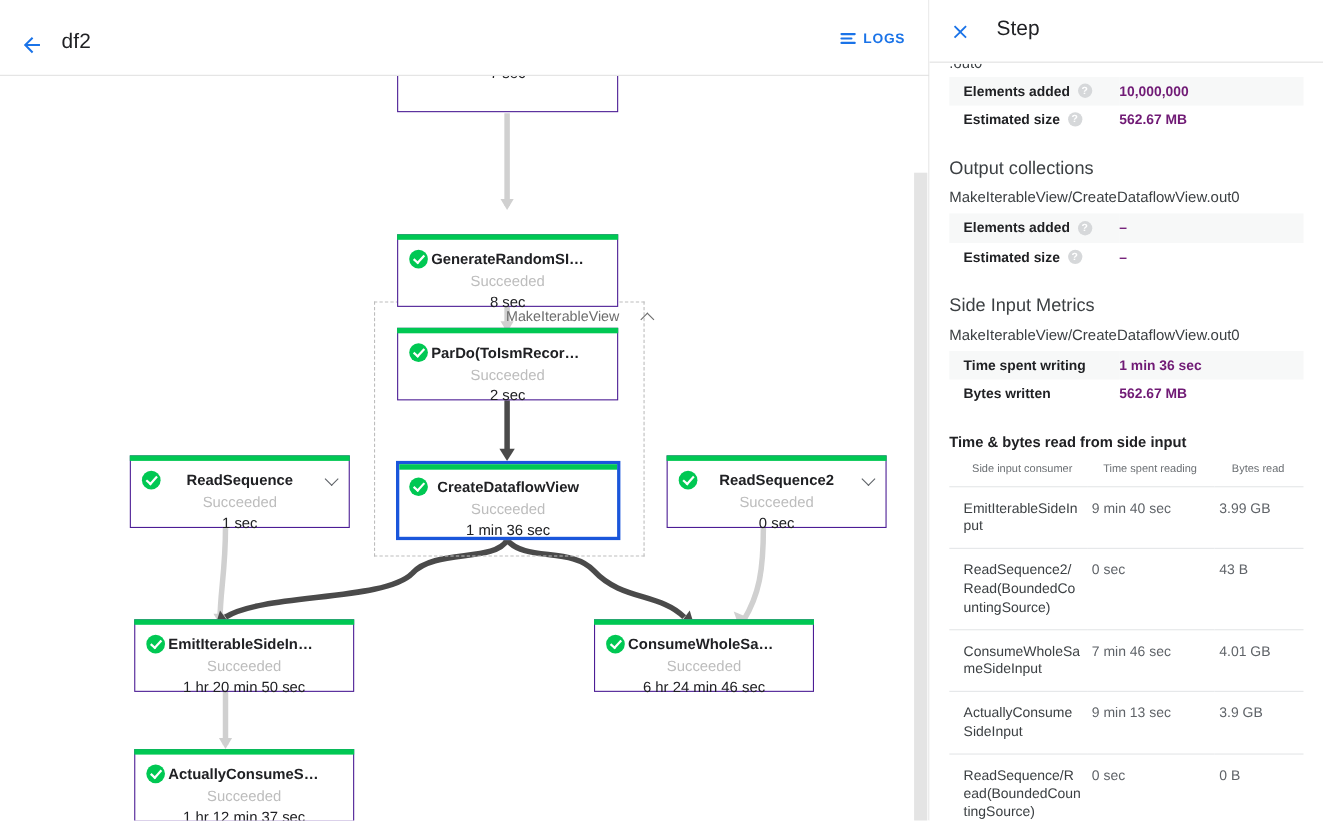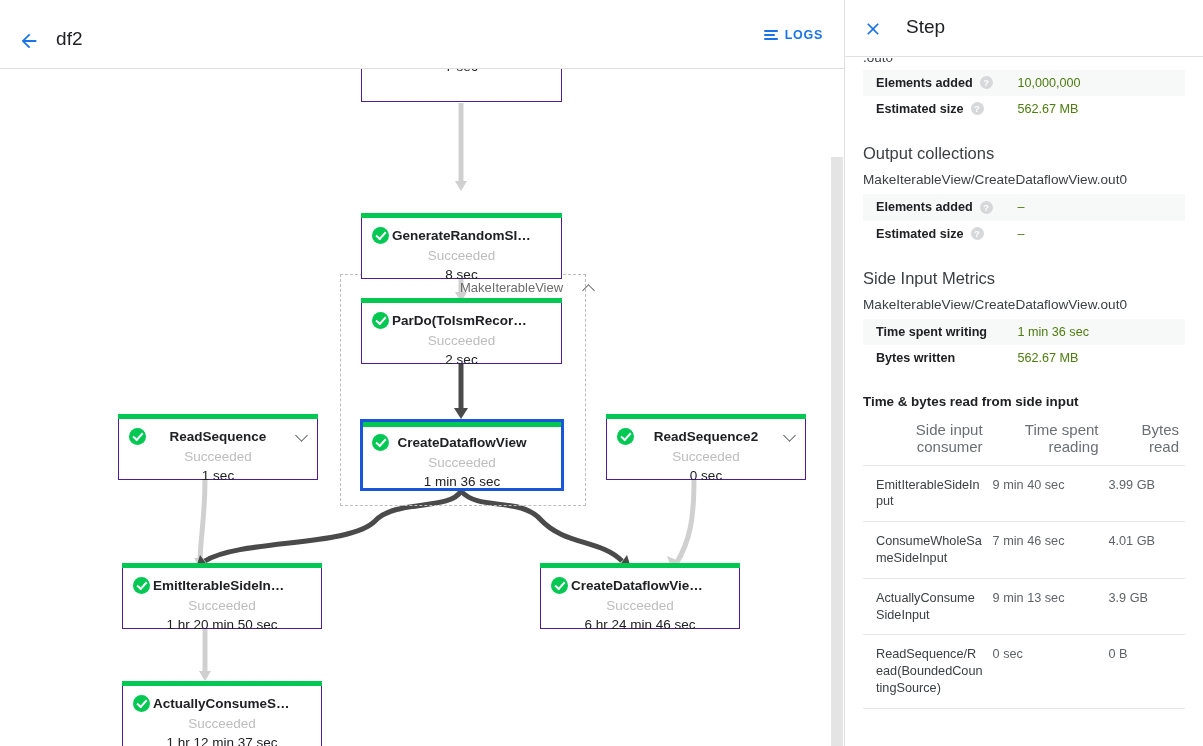--- a/index.html
+++ b/index.html
@@ -180,21 +180,21 @@
   }
   .clipped-label span { position: relative; top: -8px; }
 
   table.kv { width: 100%; border-collapse: collapse; }
   table.kv tr.shaded { background: #f7f8f8; }
   table.kv td { padding: 6px 0; font-size: 12.6px; }
   table.kv td.k {
     font-weight: bold; color: #202124; padding-left: 13px;
     white-space: nowrap;
   }
-  table.kv td.v { color: #4d7c0f; width: 52%; }
+  table.kv td.v { color: #701a75; width: 52%; font-weight: bold; }
   .help-badge {
     display: inline-flex; align-items: center; justify-content: center;
     width: 13px; height: 13px; border-radius: 50%;
     background: #d6d8da; color: #fff;
     font-size: 9.5px; font-weight: bold;
     margin-left: 7px; vertical-align: middle;
     position: relative; top: -1px; cursor: pointer;
   }
   h3.section {
     font-size: 16.5px; font-weight: normal; color: #3c4043;
@@ -203,21 +203,21 @@
   .collection-name {
     font-size: 13.6px; color: #3c4043; margin-bottom: 7px;
     word-break: break-all;
   }
   h4.subsection {
     font-size: 13.4px; font-weight: bold; color: #202124;
     margin: 23px 0 0 0;
   }
   table.sidetbl { width: 100%; border-collapse: collapse; margin-top: 4px; }
   table.sidetbl th {
-    text-align: right; font-size: 15px; font-weight: normal;
+    text-align: center; font-size: 10px; font-weight: normal;
     color: #6b6f73; padding: 8px 6px 10px 13px; vertical-align: top;
     border-bottom: 1px solid #e4e6e8;
   }
   table.sidetbl th:nth-child(1) { width: 39%; }
   table.sidetbl th:nth-child(2) { width: 36%; padding-left: 4px; }
   table.sidetbl th:nth-child(3) { width: 25%; padding-left: 4px; }
   table.sidetbl td {
     font-size: 12.7px; color: #3c4043;
     padding: 11px 6px 11px 13px; vertical-align: top;
     border-bottom: 1px solid #e4e6e8;
@@ -337,21 +337,21 @@
           <div class="topbar-green"></div>
           <div class="check"></div>
           <div class="row-title">EmitIterableSideInput</div>
           <div class="row-status">Succeeded</div>
           <div class="row-time">1 hr 20 min 50 sec</div>
         </div>
 
         <div class="node" style="left:540px; top:494px; width:200px; height:66px;">
           <div class="topbar-green"></div>
           <div class="check"></div>
-          <div class="row-title">CreateDataflowView…</div>
+          <div class="row-title">ConsumeWholeSameSi…</div>
           <div class="row-status">Succeeded</div>
           <div class="row-time">6 hr 24 min 46 sec</div>
         </div>
 
         <div class="node" style="left:122px; top:612px; width:200px; height:66px;">
           <div class="topbar-green"></div>
           <div class="check"></div>
           <div class="row-title">ActuallyConsumeSideI…</div>
           <div class="row-status">Succeeded</div>
           <div class="row-time">1 hr 12 min 37 sec</div>
@@ -446,20 +446,25 @@
               <th>Bytes read</th>
             </tr>
           </thead>
           <tbody>
             <tr>
               <td>EmitIterableSideInput</td>
               <td>9 min 40 sec</td>
               <td>3.99 GB</td>
             </tr>
             <tr>
+              <td>ReadSequence2/Read(BoundedCountingSource)</td>
+              <td>0 sec</td>
+              <td>43 B</td>
+            </tr>
+            <tr>
               <td>ConsumeWholeSameSideInput</td>
               <td>7 min 46 sec</td>
               <td>4.01 GB</td>
             </tr>
             <tr>
               <td>ActuallyConsumeSideInput</td>
               <td>9 min 13 sec</td>
               <td>3.9 GB</td>
             </tr>
             <tr>

